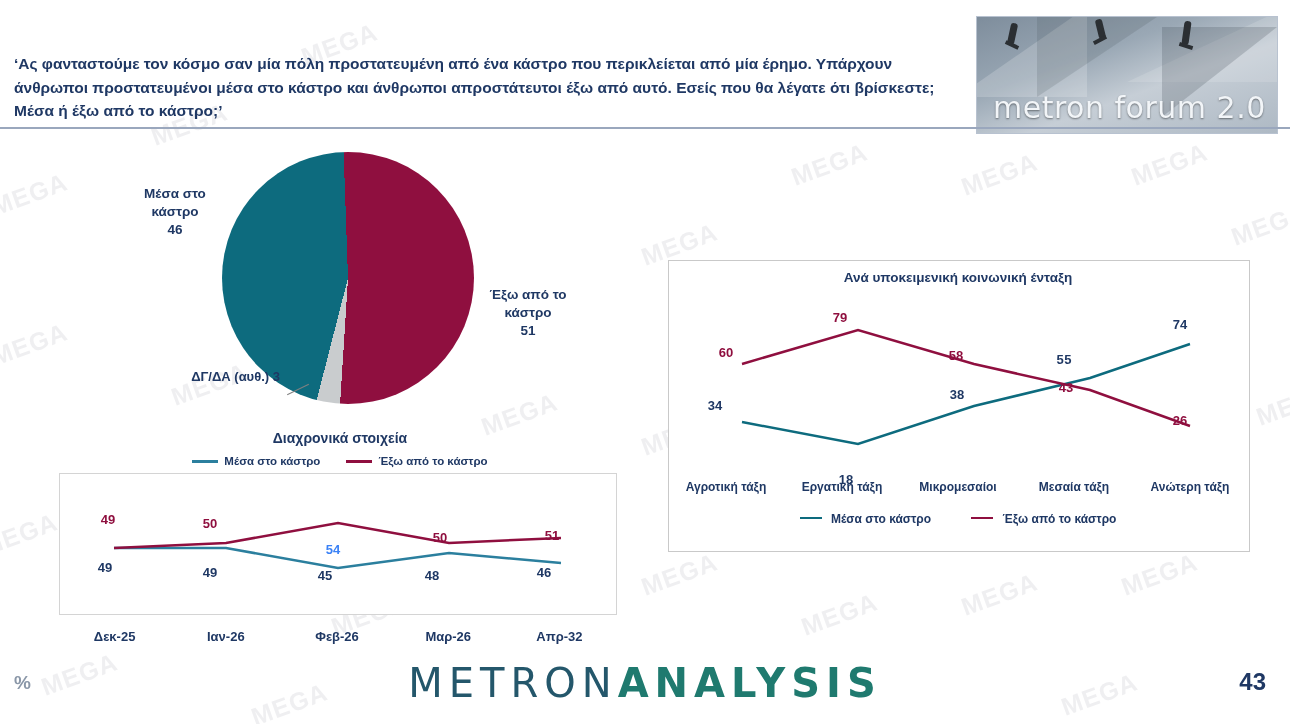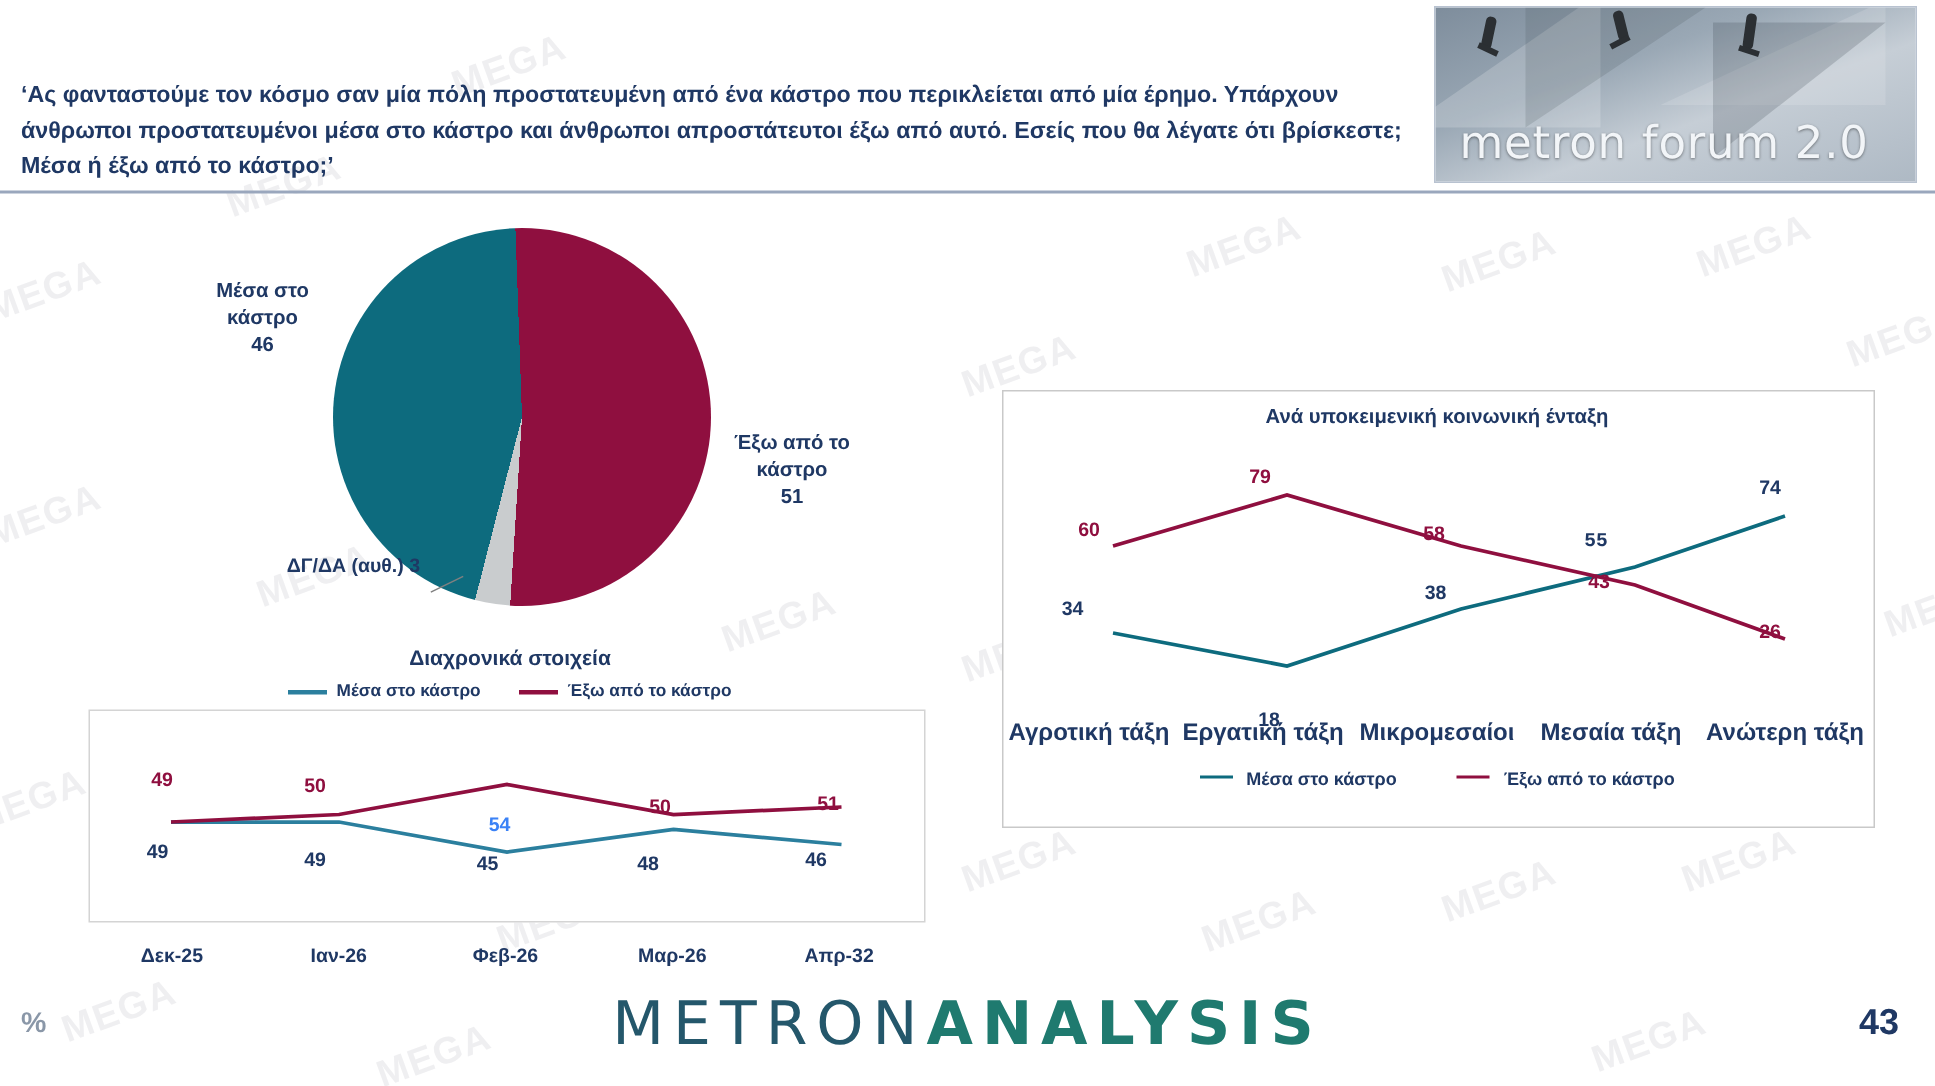--- a/index.html
+++ b/index.html
@@ -60,27 +60,26 @@
   .header-rule {
     position: absolute;
     left: 0; top: 127px;
     width: 1290px;
     height: 2px;
     background: #9aa7bd;
   }
   
   .logo-box {
     position: absolute;
-    right: 12px; top: 4px;
+    right: 12px; top: 16px;
     width: 300px;
     height: 116px;
     border: 1px solid #b8c2d0;
     background: linear-gradient(160deg,#7e8d9c 0%, #9aa8b5 35%, #c6ced6 60%, #aeb9c4 100%);
     overflow: hidden;
-    padding-left: 20px;
   }
   .logo-tri {
     position: absolute;
     width: 0; height: 0;
     opacity: 0.55;
   }
   .logo-text {
     position: absolute;
     left: 16px; bottom: 8px;
     font-size: 30px;
@@ -222,21 +221,21 @@
   .rt-cats {
     position: absolute;
     left: 668px; top: 480px;
     width: 580px;
     display: flex;
     z-index: 3;
   }
   .rt-cats span {
     flex: 1;
     text-align: center;
-    font-size: 16px;
+    font-size: 12px;
     font-weight: bold;
   }
   .rt-legend {
     position: absolute;
     left: 668px; top: 512px;
     width: 580px;
     display: flex;
     justify-content: center;
     gap: 40px;
     z-index: 3;

